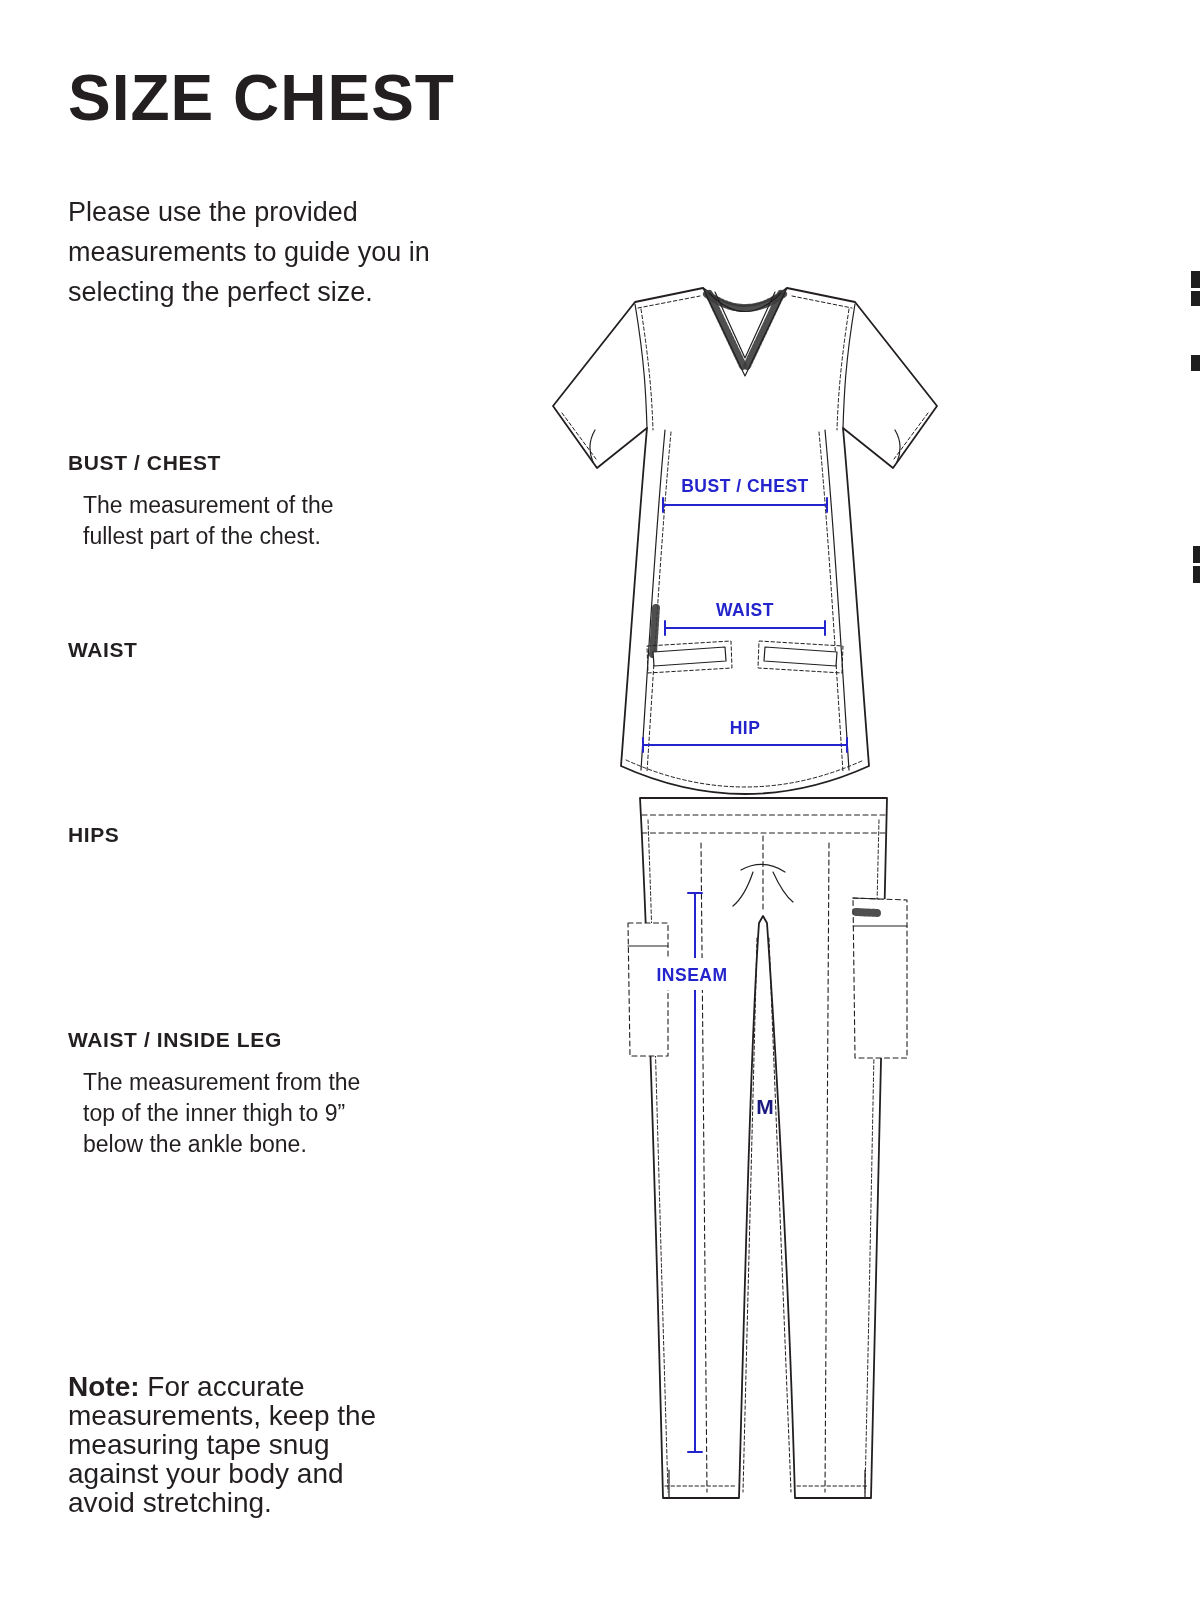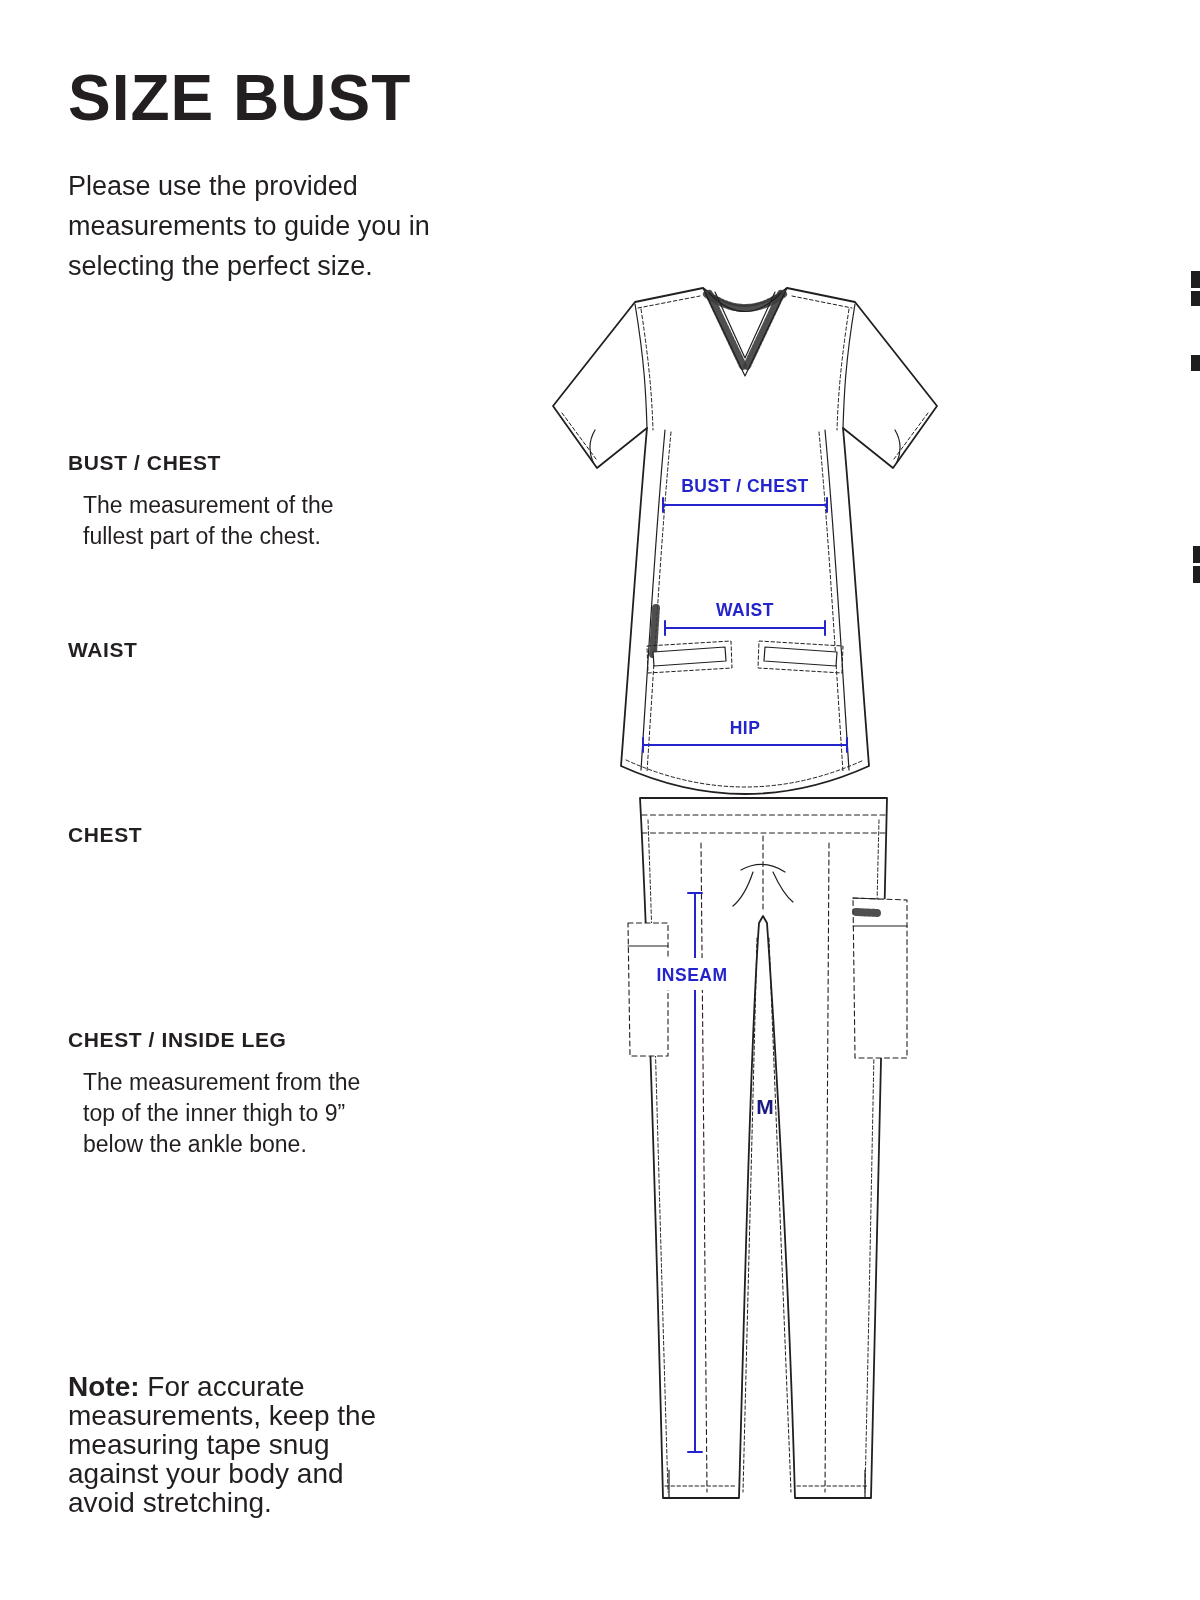--- a/index.html
+++ b/index.html
@@ -6,21 +6,21 @@
   html,body { margin:0; padding:0; background:#ffffff; }
   body {
     width:1200px; height:1600px; position:relative; overflow:hidden;
     font-family:"Liberation Sans", sans-serif; color:var(--ink);
   }
   .title {
     position:absolute; left:68px; top:66px; margin:0;
     font-size:64px; font-weight:700; letter-spacing:1px; line-height:1;
   }
   .intro {
-    position:absolute; left:68px; top:166px; width:448px; margin:0;
+    position:absolute; left:68px; top:192px; width:448px; margin:0;
     font-size:27px; line-height:40px; font-weight:400;
   }
   .def { position:absolute; left:68px; margin:0; }
   .def h3 { margin:0 0 13px 0; font-size:21px; font-weight:700; letter-spacing:.6px; line-height:25px; }
   .def p  { margin:15px; font-size:23px; line-height:31px; }
   .s0 { top:450px; width:300px; }
   .s1 { top:637px; width:320px; }
   .s2 { top:822px; width:385px; }
   .s3 { top:1027px; width:330px; }
   .note { position:absolute; left:68px; top:1372px; width:350px; margin:0; font-size:28px; line-height:29px; }
@@ -37,39 +37,39 @@
          font-size:17.5px; font-weight:700; letter-spacing:.5px; text-anchor:middle; }
   .size-lbl { fill:var(--size); stroke:none; font-family:"Liberation Sans",sans-serif;
          font-size:21px; font-weight:700; text-anchor:middle; }
   .em { position:absolute; left:1191px; width:9px; background:#1e1e1e; }
 </style>
 </head>
 <body>
 
 <main>
 
-  <h1 class="title">SIZE BUST</h1>
+  <h1 class="title">SIZE CHEST</h1>
 
   <p class="intro">Please use the provided measurements to guide you in selecting the perfect size.</p>
 
   <section class="def s0">
     <h3>BUST / CHEST</h3>
     <p>The measurement of the fullest part of the chest.</p>
   </section>
 
   <section class="def s1">
     <h3>WAIST</h3>
   </section>
 
   <section class="def s2">
-    <h3>CHEST</h3>
+    <h3>HIPS</h3>
   </section>
 
   <section class="def s3">
-    <h3>CHEST / INSIDE LEG</h3>
+    <h3>WAIST / INSIDE LEG</h3>
     <p>The measurement from the top of the inner thigh to 9” below the ankle bone.</p>
   </section>
 
   <p class="note">
     <b>Note:</b>
     <span>For accurate measurements, keep the measuring tape snug against your body and avoid stretching.</span>
   </p>
 
   <figure class="diagram">
     <svg width="460" height="1250" viewBox="0 0 460 1250">

